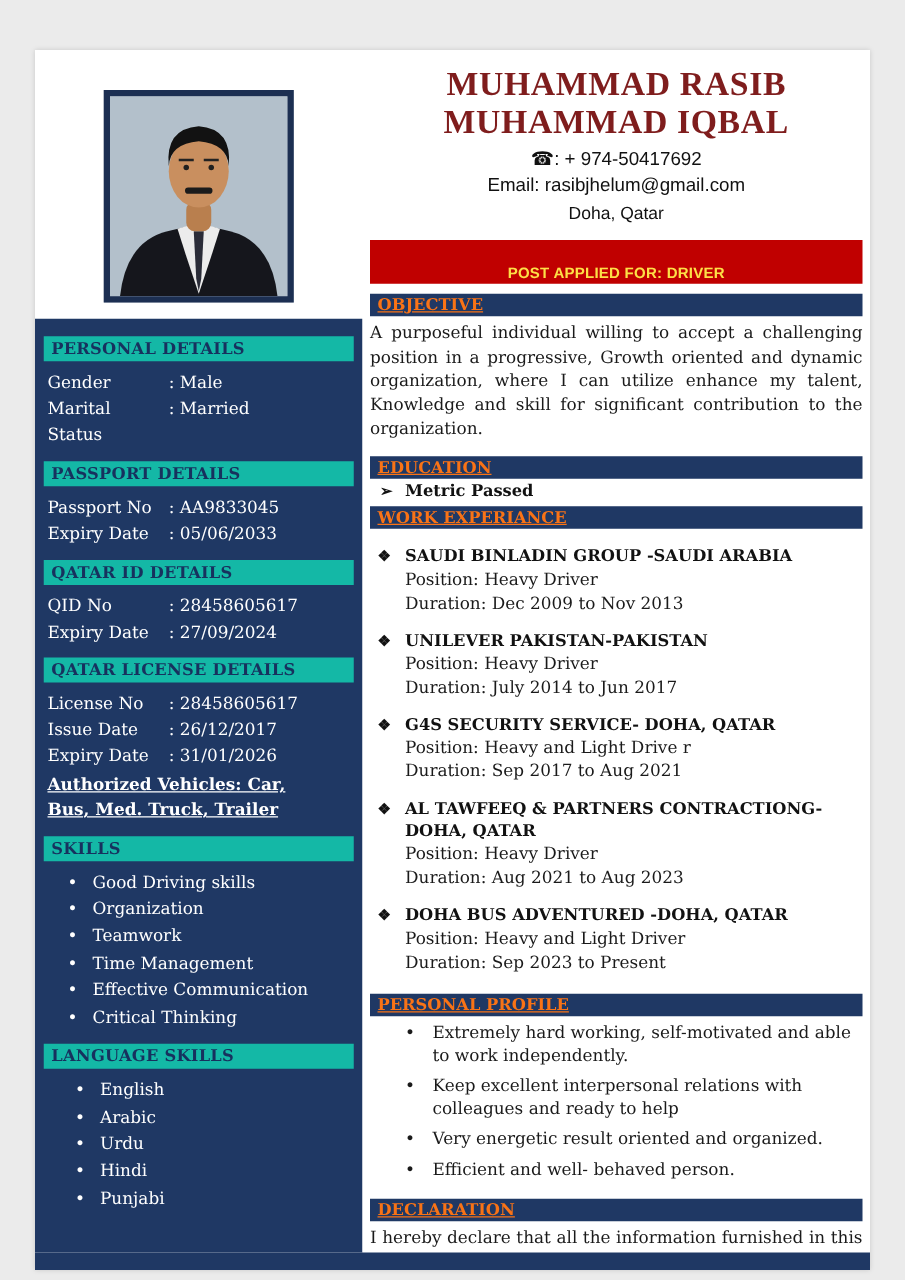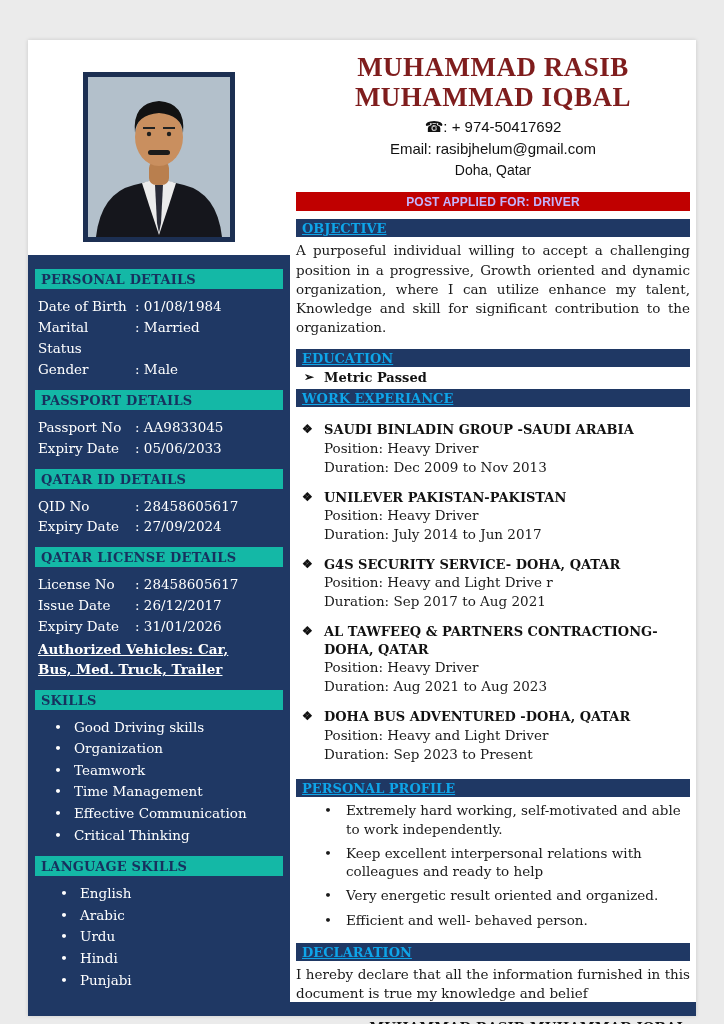--- a/index.html
+++ b/index.html
@@ -50,27 +50,27 @@
     font-family:"Liberation Serif","DejaVu Serif",serif;
   }
   .contact{
     text-align:center;font-family:"Liberation Sans","DejaVu Sans",sans-serif;
     font-weight:normal;color:#111;
   }
   .contact .phone-line{font-size:15px;margin-top:6px;}
   .contact .email-line{font-size:15px;margin-top:4px;}
   .contact .loc-line{font-size:14px;margin-top:5px;}
   .red-banner{
-    margin-top:14px;background:#c00000;color:#c4b5fd;
+    margin-top:14px;background:#c00000;color:#fde047;
     font-family:"Liberation Sans","DejaVu Sans",sans-serif;
     font-weight:bold;font-size:12px;text-align:center;
-    padding:3px 0 2px 0;letter-spacing:.2px;
+    padding:19px 0 2px 0;letter-spacing:.2px;
   }
   .sec-hdr{
-    background:#1f3864;color:#0ea5e9;font-weight:bold;font-size:13px;
+    background:#1f3864;color:#f97316;font-weight:bold;font-size:13px;
     padding:2px 6px 1px 6px;margin-top:8px;
   }
   .sec-hdr span{text-decoration:underline;}
   .para{font-size:13.5px;line-height:1.42;text-align:justify;color:#1a1a1a;margin-top:4px;}
   .edu-line{display:flex;font-size:13px;font-weight:bold;margin:3px 0 2px 8px;color:#111;}
   .edu-line .b{width:20px;flex:0 0 20px;font-size:12px;}
   .job{margin-top:12px;}
   .job .company{display:flex;font-size:13px;font-weight:bold;color:#111;line-height:1.35;}
   .job .company .b{width:22px;flex:0 0 22px;padding-left:6px;font-size:12px;}
   .job .sub{margin-left:28px;font-size:13.5px;line-height:1.4;color:#1a1a1a;}
@@ -109,30 +109,26 @@
           </svg>
         </div>
       </div>
 
       <div class="navy">
 
         <section>
           <div class="side-hdr">PERSONAL DETAILS</div>
           <div class="rows">
             <div class="row">
-                <span class="lbl">Date of Birth</span>
-                <span class="val">:  01/08/1984</span>
+                <span class="lbl">Gender</span>
+                <span class="val">:  Male</span>
               </div>
             <div class="row">
                 <span class="lbl">Marital Status</span>
                 <span class="val">:  Married</span>
-              </div>
-            <div class="row">
-                <span class="lbl">Gender</span>
-                <span class="val">:  Male</span>
               </div>
           </div>
         </section>
 
         <section>
           <div class="side-hdr">PASSPORT DETAILS</div>
           <div class="rows">
             <div class="row">
                 <span class="lbl">Passport No</span>
                 <span class="val">: AA9833045</span>

